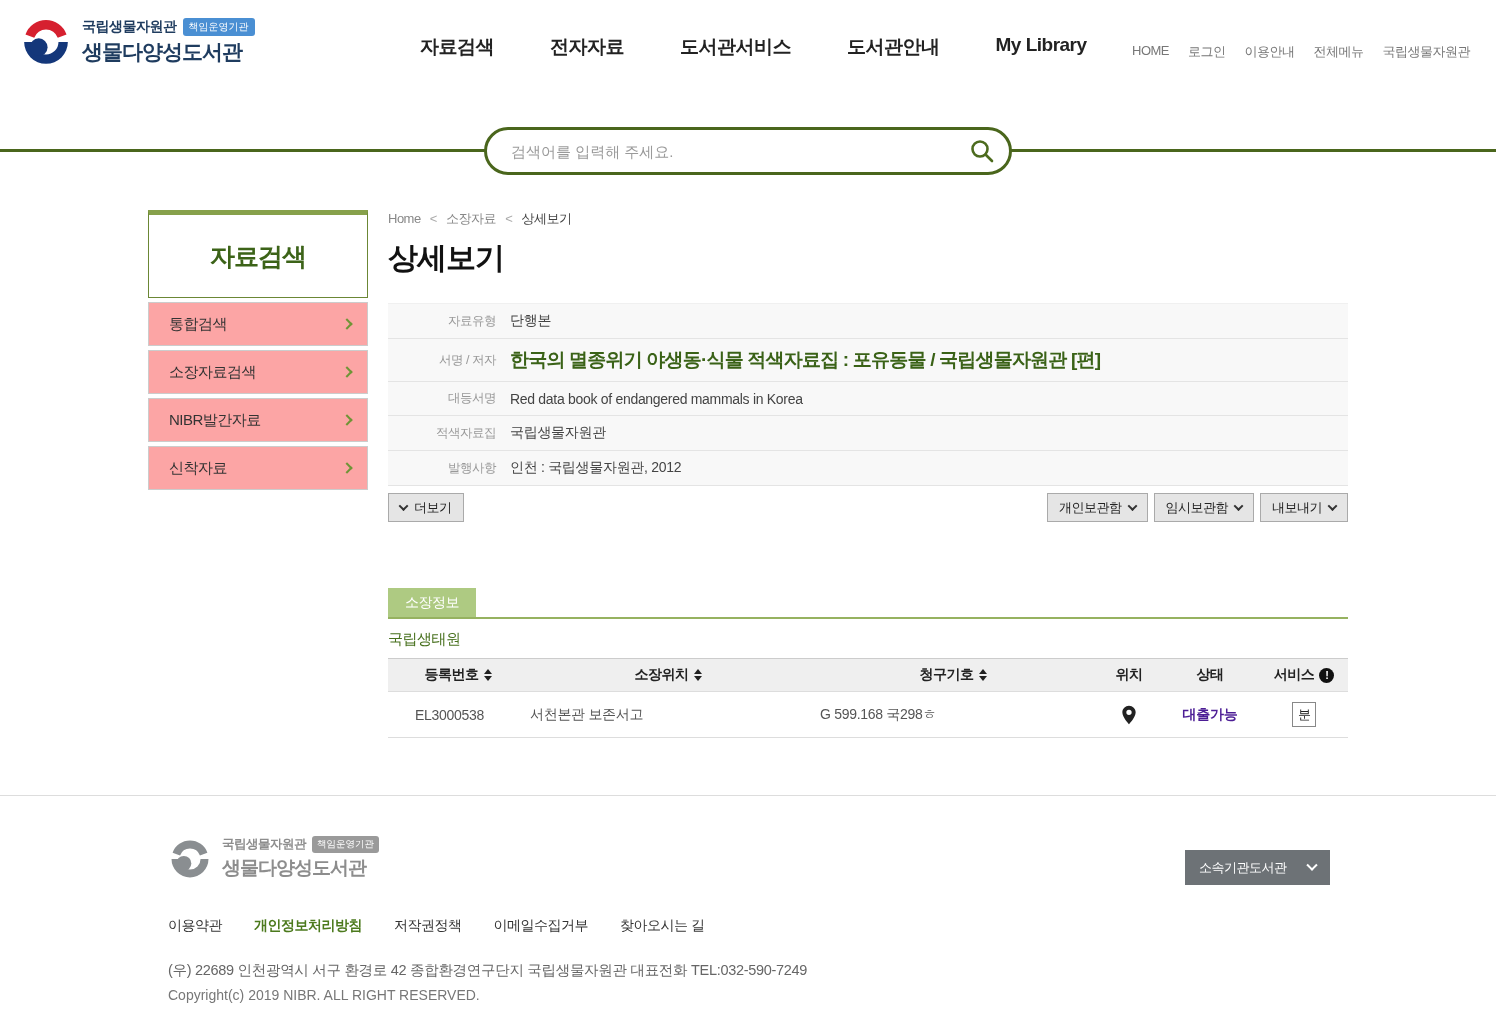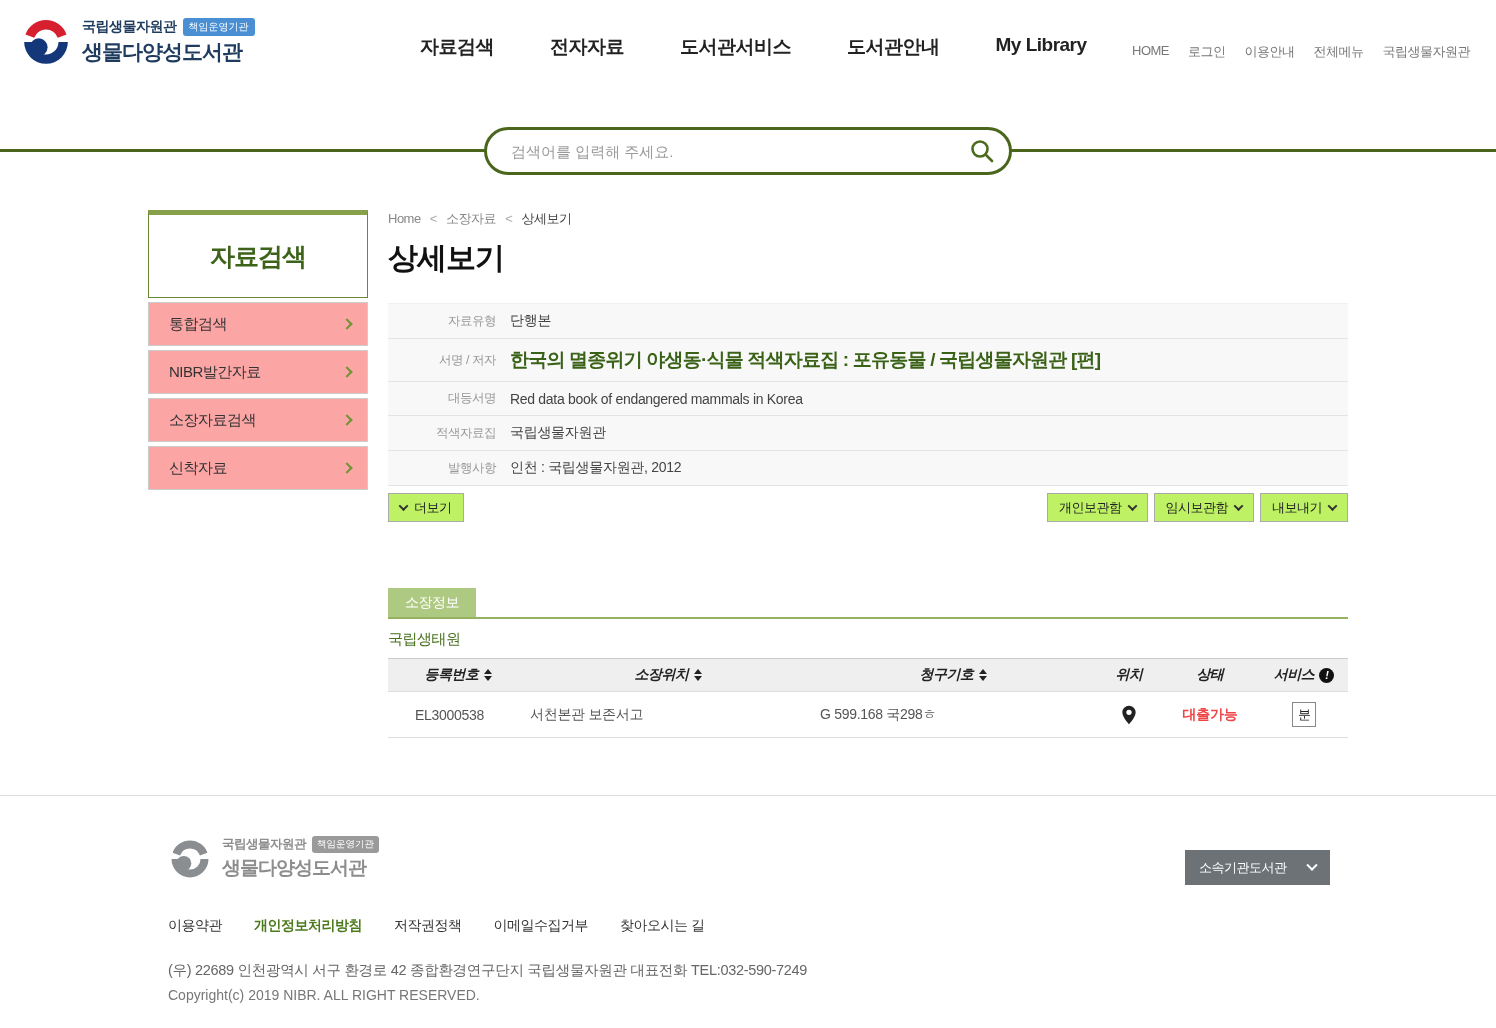--- a/index.html
+++ b/index.html
@@ -56,44 +56,44 @@
   .page-title { font-size: 30px; font-weight: bold; color: #111; margin-top: 10px; letter-spacing: -1px; }
   
   .detail-box { margin-top: 24px; background: #f8f8f8; }
   .detail-row { display: flex; align-items: center; border-bottom: 1px solid #e4e4e4; padding: 8px 0; }
   .detail-row:first-child { border-top: 1px solid #f0f0f0; }
   .detail-label { width: 122px; flex: none; text-align: right; padding-right: 14px; font-size: 12.5px; color: #999; letter-spacing: -0.5px; }
   .detail-value { font-size: 14px; color: #444; letter-spacing: -0.3px; text-align: center; }
   .detail-value.title { font-size: 19px; font-weight: bold; color: #3a6217; letter-spacing: -0.8px; }
   
   .btn-row { margin-top: 7px; display: flex; justify-content: space-between; align-items: center; }
-  .btn { background: #bef264; border: 1px solid #aaa; height: 29px; padding: 0 11px; display: inline-flex; align-items: center; gap: 7px; font-size: 13px; color: #222; cursor: pointer; letter-spacing: -0.5px; font-family: inherit; }
+  .btn { background: #e5e5e5; border: 1px solid #aaa; height: 29px; padding: 0 11px; display: inline-flex; align-items: center; gap: 7px; font-size: 13px; color: #222; cursor: pointer; letter-spacing: -0.5px; font-family: inherit; }
   .chev-down { width: 7px; height: 7px; border-right: 2px solid #333; border-bottom: 2px solid #333; transform: rotate(45deg) translate(-1px,-1px); }
   .actions { display: flex; gap: 6px; align-items: center; }
   
   .holdings { margin-top: 66px; }
   .tab-bar { border-bottom: 2px solid #96b260; }
   .tab { display: inline-block; background: #aeca82; color: #fff; font-size: 14px; padding: 6px 17px 5px; cursor: pointer; letter-spacing: -0.5px; }
   .org-name { margin-top: 11px; font-size: 15px; color: #47701d; letter-spacing: -0.5px; padding-bottom: 9px; border-bottom: 1px solid #ccc; }
   .h-table { width: 100%; }
-  .h-head { display: flex; align-items: center; background: #efefef; height: 33px; border-bottom: 1px solid #ddd; font-style: italic; }
+  .h-head { display: flex; align-items: center; background: #efefef; height: 33px; border-bottom: 1px solid #ddd; }
   .h-cell { font-size: 14px; font-weight: bold; color: #222; display: flex; align-items: center; justify-content: center; gap: 5px; letter-spacing: -0.5px; }
   .c1 { width: 140px; } .c2 { width: 280px; } .c3 { width: 290px; } .c4 { width: 62px; } .c5 { width: 100px; } .c6 { width: 88px; }
   .sort { display: inline-flex; flex-direction: column; gap: 2px; cursor: pointer; }
   .sort .tri-up { width: 0; height: 0; border-left: 4px solid transparent; border-right: 4px solid transparent; border-bottom: 5px solid #222; }
   .sort .tri-down { width: 0; height: 0; border-left: 4px solid transparent; border-right: 4px solid transparent; border-top: 5px solid #222; }
   .alert-icon { width: 15px; height: 15px; border-radius: 50%; background: #111; color: #fff; font-size: 11px; font-weight: bold; display: inline-flex; align-items: center; justify-content: center; }
   .alert-icon::after { content: "!"; }
   .h-row { display: flex; align-items: center; height: 46px; border-bottom: 1px solid #ddd; background: #fff; }
   .d-cell { font-size: 14px; color: #555; letter-spacing: -0.3px; }
   .d-cell.c1 { padding-left: 27px; justify-content: flex-start; display: flex; }
   .d-cell.c2 { padding-left: 2px; display: flex; justify-content: flex-start; }
   .d-cell.c3 { padding-left: 12px; display: flex; justify-content: flex-start; }
   .d-cell.c4, .d-cell.c5, .d-cell.c6 { display: flex; justify-content: center; }
-  .status-ok { color: #ef4444; font-weight: bold; }
+  .status-ok { color: #4c1d95; font-weight: bold; }
   .mini-btn { border: 1px solid #888; background: #fff; width: 24px; height: 25px; font-size: 13px; color: #222; cursor: pointer; display: inline-flex; align-items: center; justify-content: center; font-family: inherit; letter-spacing: -1px; }
   .pin { cursor: pointer; }
   
   .site-footer { border-top: 1px solid #ddd; padding: 40px 0 0; }
   .footer-inner { width: 1200px; margin: 0 auto; position: relative; }
   .f-logo { display: flex; align-items: center; gap: 10px; margin-left: 20px; }
   .f-logo .row1 { display: flex; align-items: center; gap: 6px; }
   .f-agency { font-size: 12.5px; font-weight: bold; color: #8d8d8d; letter-spacing: -0.5px; }
   .f-badge { background: #9a9a9a; color: #fff; font-size: 9.5px; padding: 2px 5px; border-radius: 3px; }
   .f-library { font-size: 19px; font-weight: bold; color: #8d8d8d; letter-spacing: -1px; margin-top: 2px; }
@@ -158,25 +158,25 @@
 
 <div class="container">
 
   <aside class="sidebar">
     <div class="side-title">자료검색</div>
     <div class="side-item">
       <span class="label">통합검색</span>
       <span class="chev-right"></span>
     </div>
     <div class="side-item">
+      <span class="label">소장자료검색</span>
+      <span class="chev-right"></span>
+    </div>
+    <div class="side-item">
       <span class="label">NIBR발간자료</span>
-      <span class="chev-right"></span>
-    </div>
-    <div class="side-item">
-      <span class="label">소장자료검색</span>
       <span class="chev-right"></span>
     </div>
     <div class="side-item">
       <span class="label">신착자료</span>
       <span class="chev-right"></span>
     </div>
   </aside>
 
   <main class="main">
     <div class="breadcrumb">

